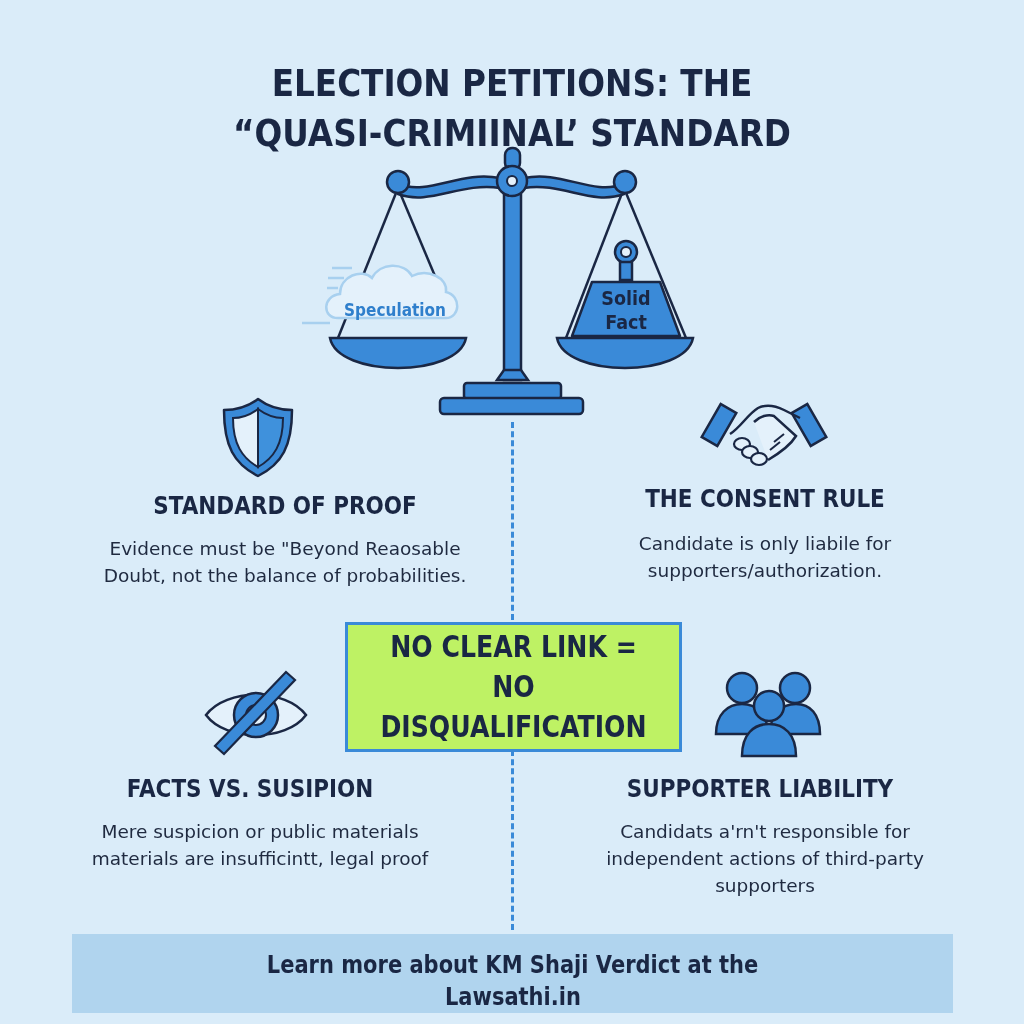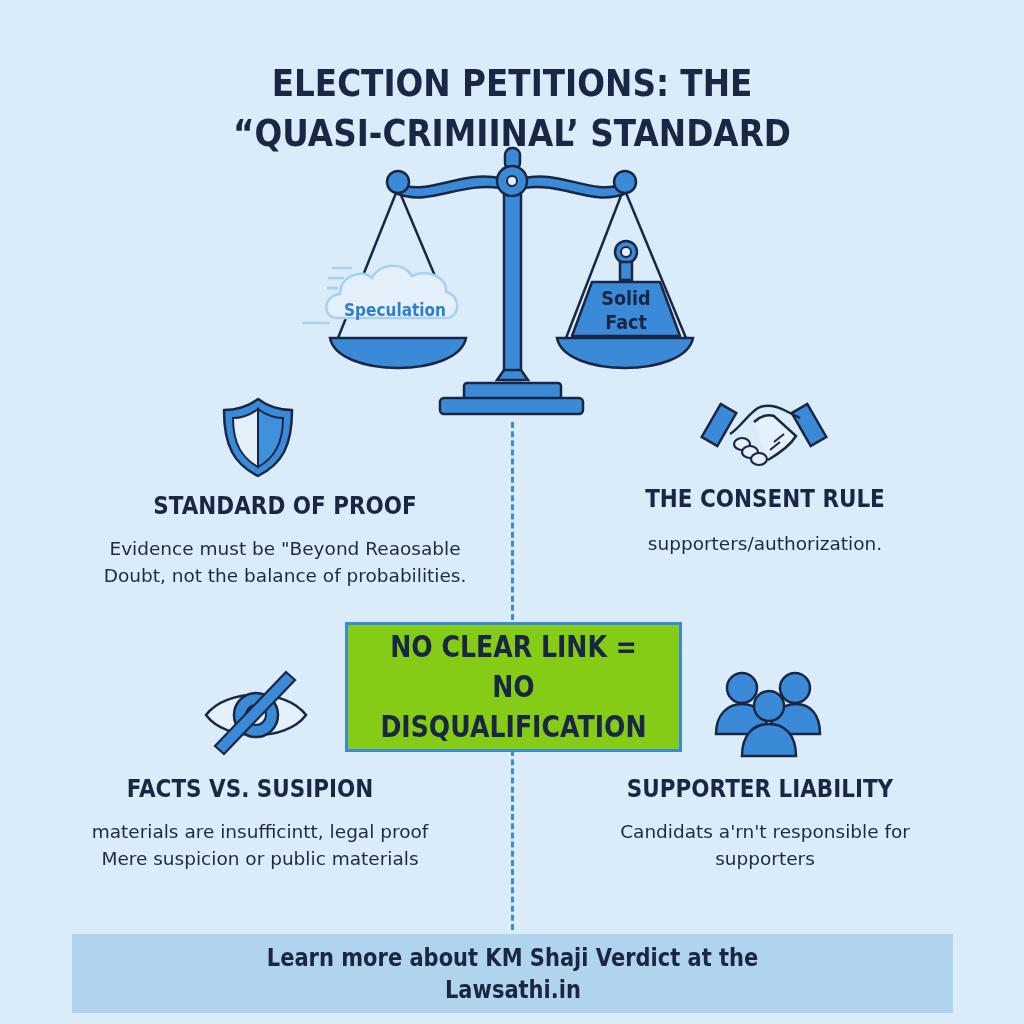--- a/index.html
+++ b/index.html
@@ -39,37 +39,37 @@
   .body-text {
     font-family: "DejaVu Sans", sans-serif;
     font-size: 18.5px;
     line-height: 27px;
     color: #1f2a40;
     text-align: center;
   }
   .center-box {
     left: 345px; top: 622px; width: 331px; height: 124px;
     border: 3px solid #3a8ad8;
-    background: #84cc16;
+    background: #bef264;
     display: flex; align-items: center; justify-content: center;
   }
   .center-box span {
     font-family: "DejaVu Sans", sans-serif;
     font-weight: bold;
     font-size: 30px;
     line-height: 40px;
     text-align: center;
     color: #1a2744;
     display: block;
     transform: scaleX(0.84);
   }
   .footer {
     left: 72px; top: 934px; width: 881px; height: 79px;
     background: #b0d4ee;
-    display: flex; flex-direction: column; align-items: center; justify-content: center;
+    display: flex; flex-direction: column; align-items: center; justify-content: flex-end;
   }
   .footer span {
     font-family: "DejaVu Sans", sans-serif;
     font-weight: bold;
     font-size: 25px;
     line-height: 32px;
     color: #1a2744;
     transform: scaleX(0.84);
     white-space: nowrap;
   }
@@ -154,52 +154,54 @@
   <path d="M26 42 C 36 36, 44 22, 54 16 C 62 12, 72 14, 80 18 L 96 26" fill="none" stroke="#1a2744" stroke-width="2.5"></path>
   <path d="M50 30 C 56 24, 64 22, 70 24 L 92 44 C 86 54, 74 62, 64 68" fill="#e4f1fb" stroke="#1a2744" stroke-width="2.5"></path>
   <ellipse cx="38" cy="52" rx="8" ry="6" fill="#e4f1fb" stroke="#1a2744" stroke-width="2.2"></ellipse>
   <ellipse cx="46" cy="60" rx="8" ry="6" fill="#e4f1fb" stroke="#1a2744" stroke-width="2.2"></ellipse>
   <ellipse cx="55" cy="67" rx="8" ry="6" fill="#e4f1fb" stroke="#1a2744" stroke-width="2.2"></ellipse>
   <line x1="70" y1="50" x2="80" y2="42" stroke="#1a2744" stroke-width="2"></line>
   <line x1="66" y1="58" x2="76" y2="50" stroke="#1a2744" stroke-width="2"></line>
 </svg>
 <div class="abs heading" style="left:580px;top:484px;width:370px;">THE CONSENT RULE</div>
 <div class="abs body-text" style="left:560px;top:530px;width:410px;">
+  <div>Candidate is only liabile for</div>
   <div>supporters/authorization.</div>
 </div>
 
 <div class="abs center-box">
   <span>
     <span style="transform:none;">NO CLEAR LINK = NO</span>
     <span style="transform:none;">DISQUALIFICATION</span>
   </span>
 </div>
 
 <svg class="abs" style="left:202px;top:670px;" width="108" height="86" viewBox="0 0 108 86">
   <path d="M4 45 C 24 18, 84 18, 104 45 C 84 72, 24 72, 4 45 Z" fill="#e4f1fb" stroke="#1a2744" stroke-width="2.5"></path>
   <circle cx="54" cy="45" r="22" fill="#3a8ad8" stroke="#1a2744" stroke-width="2.5"></circle>
   <circle cx="54" cy="45" r="10" fill="#e4f1fb" stroke="#1a2744" stroke-width="2"></circle>
   <path d="M84 2 L 93 10 L 22 84 L 13 76 Z" fill="#3a8ad8" stroke="#1a2744" stroke-width="2.2"></path>
 </svg>
 <div class="abs heading" style="left:70px;top:774px;width:360px;">FACTS VS. SUSIPION</div>
 <div class="abs body-text" style="left:40px;top:818px;width:440px;">
+  <div>Mere suspicion or public materials</div>
   <div>materials are insufficintt, legal proof</div>
-  <div>Mere suspicion or public materials</div>
 </div>
 
 <svg class="abs" style="left:714px;top:670px;" width="110" height="88" viewBox="0 0 110 88">
   <path d="M2 64 C 2 44, 14 34, 28 34 C 42 34, 54 44, 54 64 Z" fill="#3a8ad8" stroke="#1a2744" stroke-width="2.5"></path>
   <circle cx="28" cy="18" r="15" fill="#3a8ad8" stroke="#1a2744" stroke-width="2.5"></circle>
   <path d="M56 64 C 56 44, 68 34, 82 34 C 96 34, 106 44, 106 64 Z" fill="#3a8ad8" stroke="#1a2744" stroke-width="2.5"></path>
   <circle cx="81" cy="18" r="15" fill="#3a8ad8" stroke="#1a2744" stroke-width="2.5"></circle>
   <path d="M28 86 C 28 64, 40 54, 55 54 C 70 54, 82 64, 82 86 Z" fill="#3a8ad8" stroke="#1a2744" stroke-width="2.5"></path>
   <circle cx="55" cy="36" r="15" fill="#3a8ad8" stroke="#1a2744" stroke-width="2.5"></circle>
 </svg>
 <div class="abs heading" style="left:580px;top:774px;width:360px;">SUPPORTER LIABILITY</div>
 <div class="abs body-text" style="left:560px;top:818px;width:410px;text-align:center;">
   <div>Candidats a'rn't responsible for</div>
+  <div>independent actions of third-party</div>
   <div>supporters</div>
 </div>
 
 <div class="abs footer">
   <span>Learn more about KM Shaji Verdict at the</span>
   <span>Lawsathi.in</span>
 </div>
 
 </body></html>

